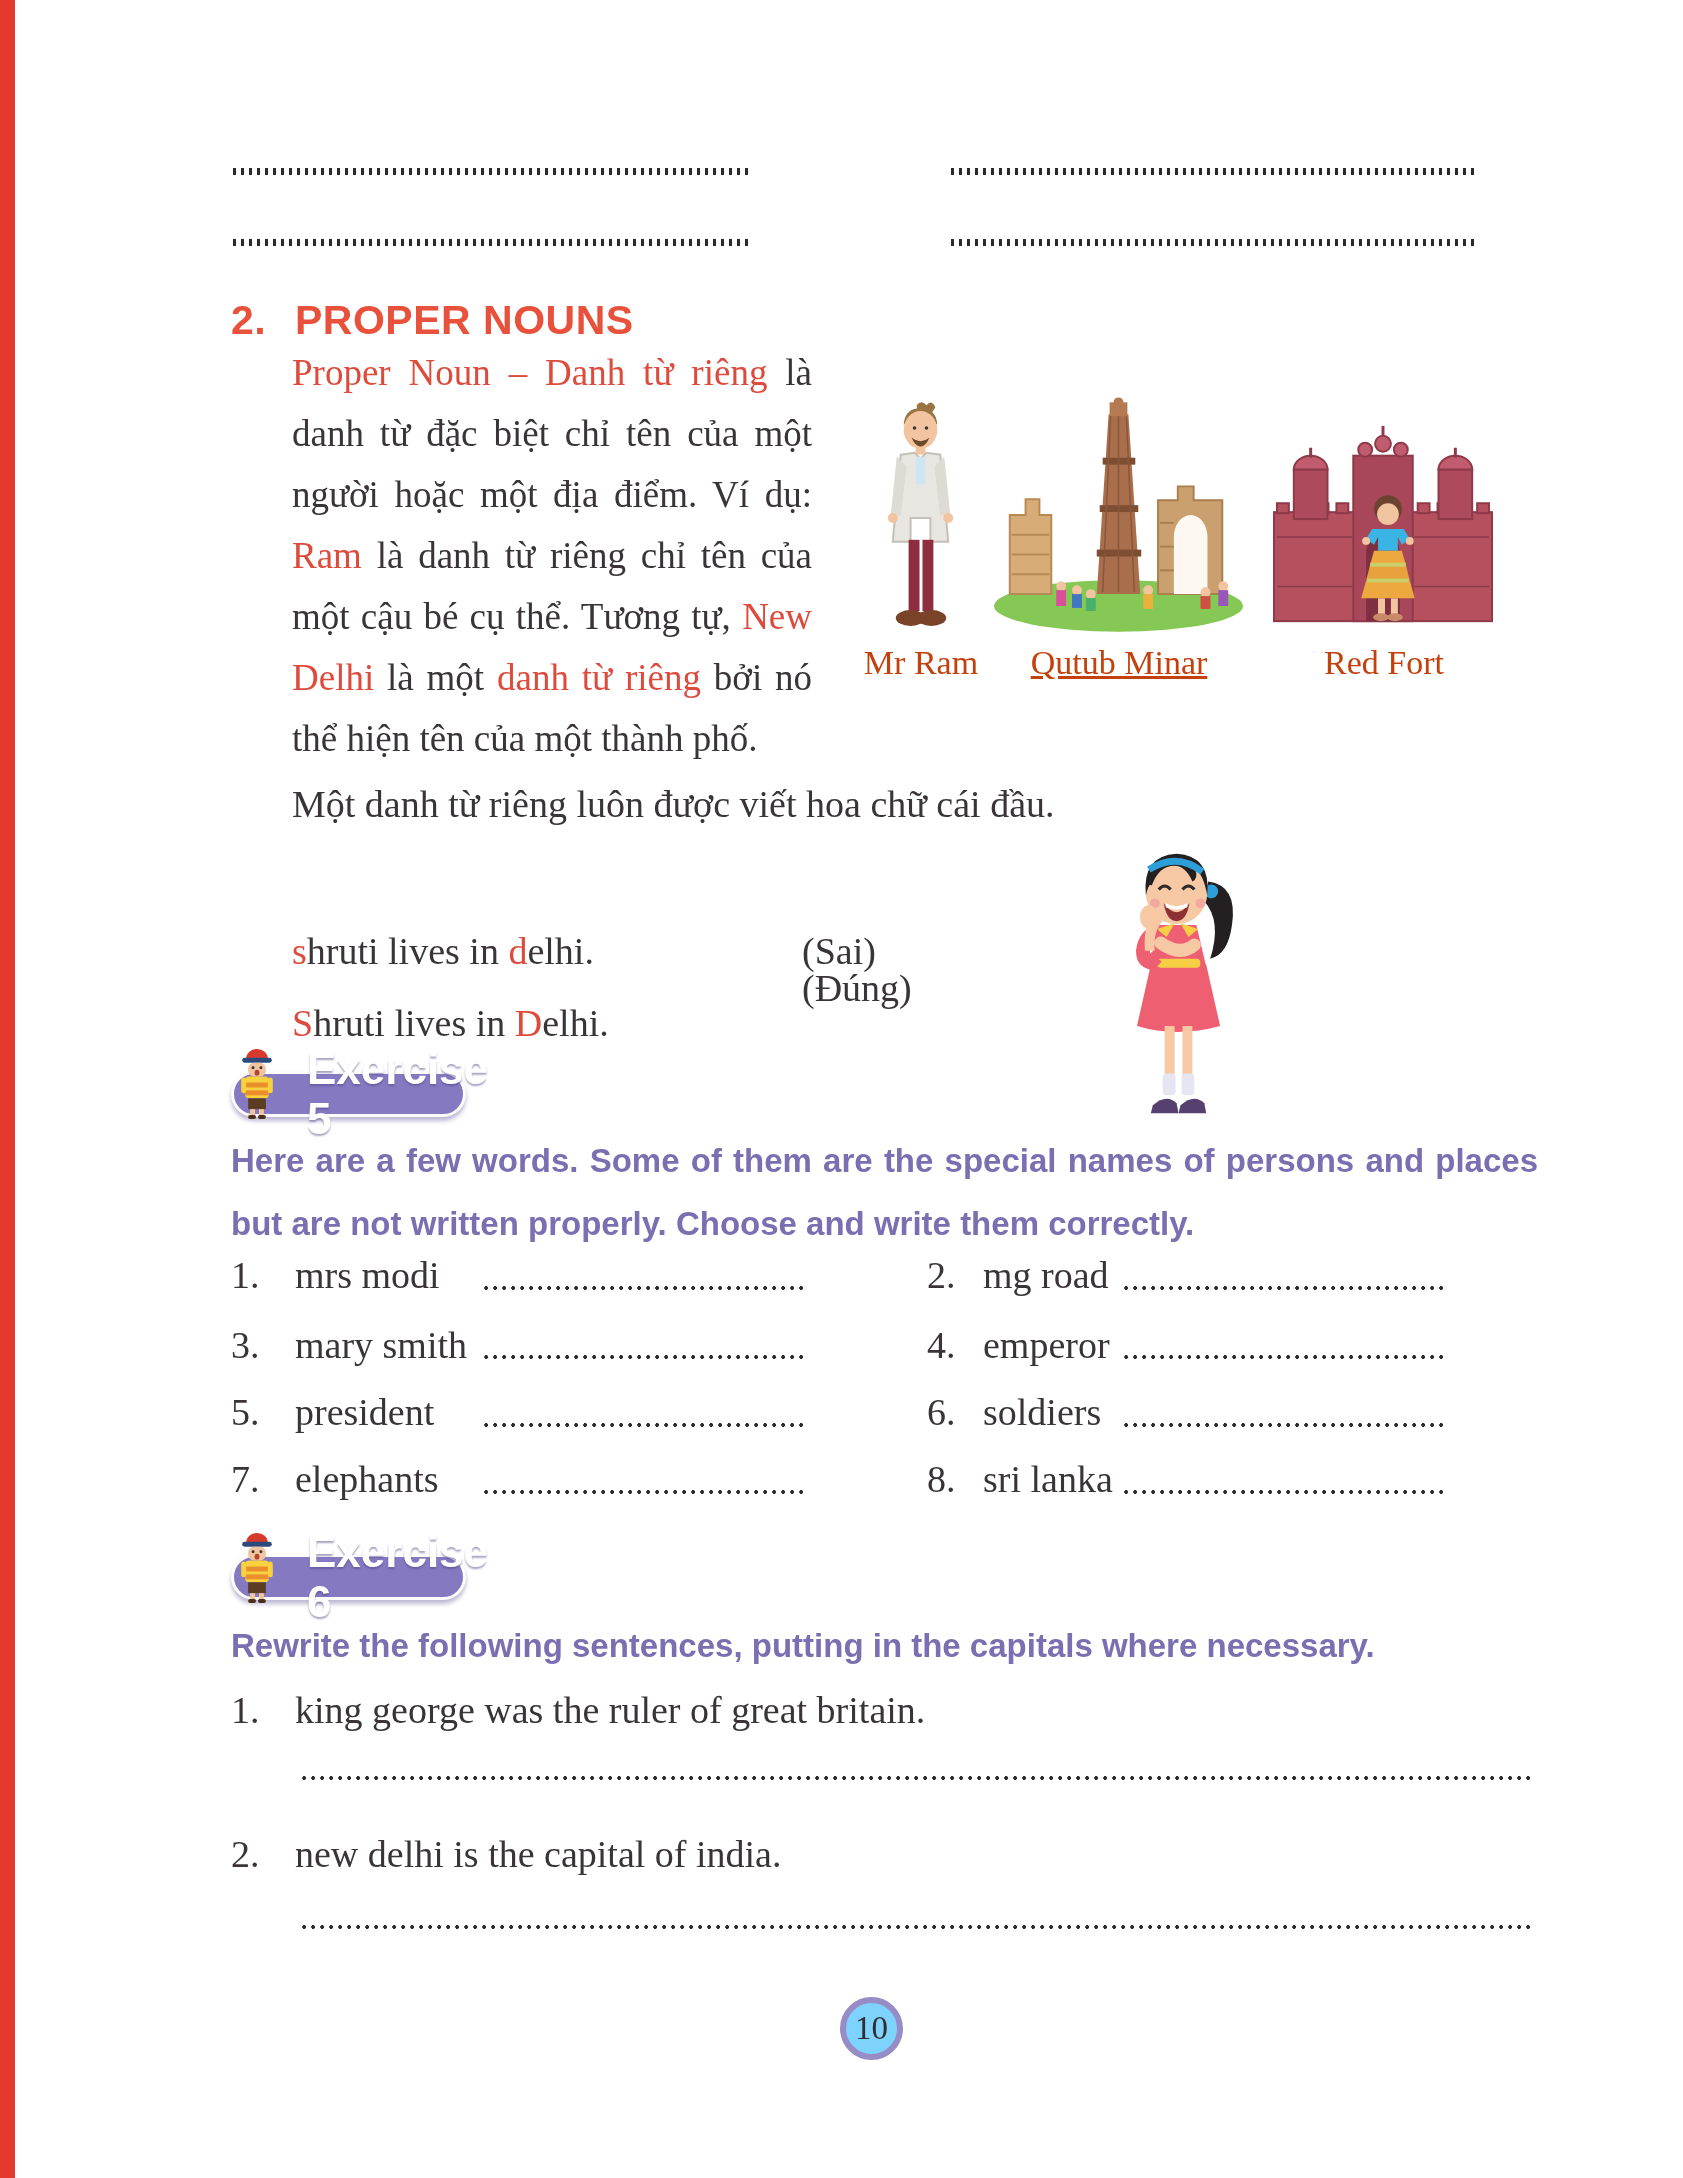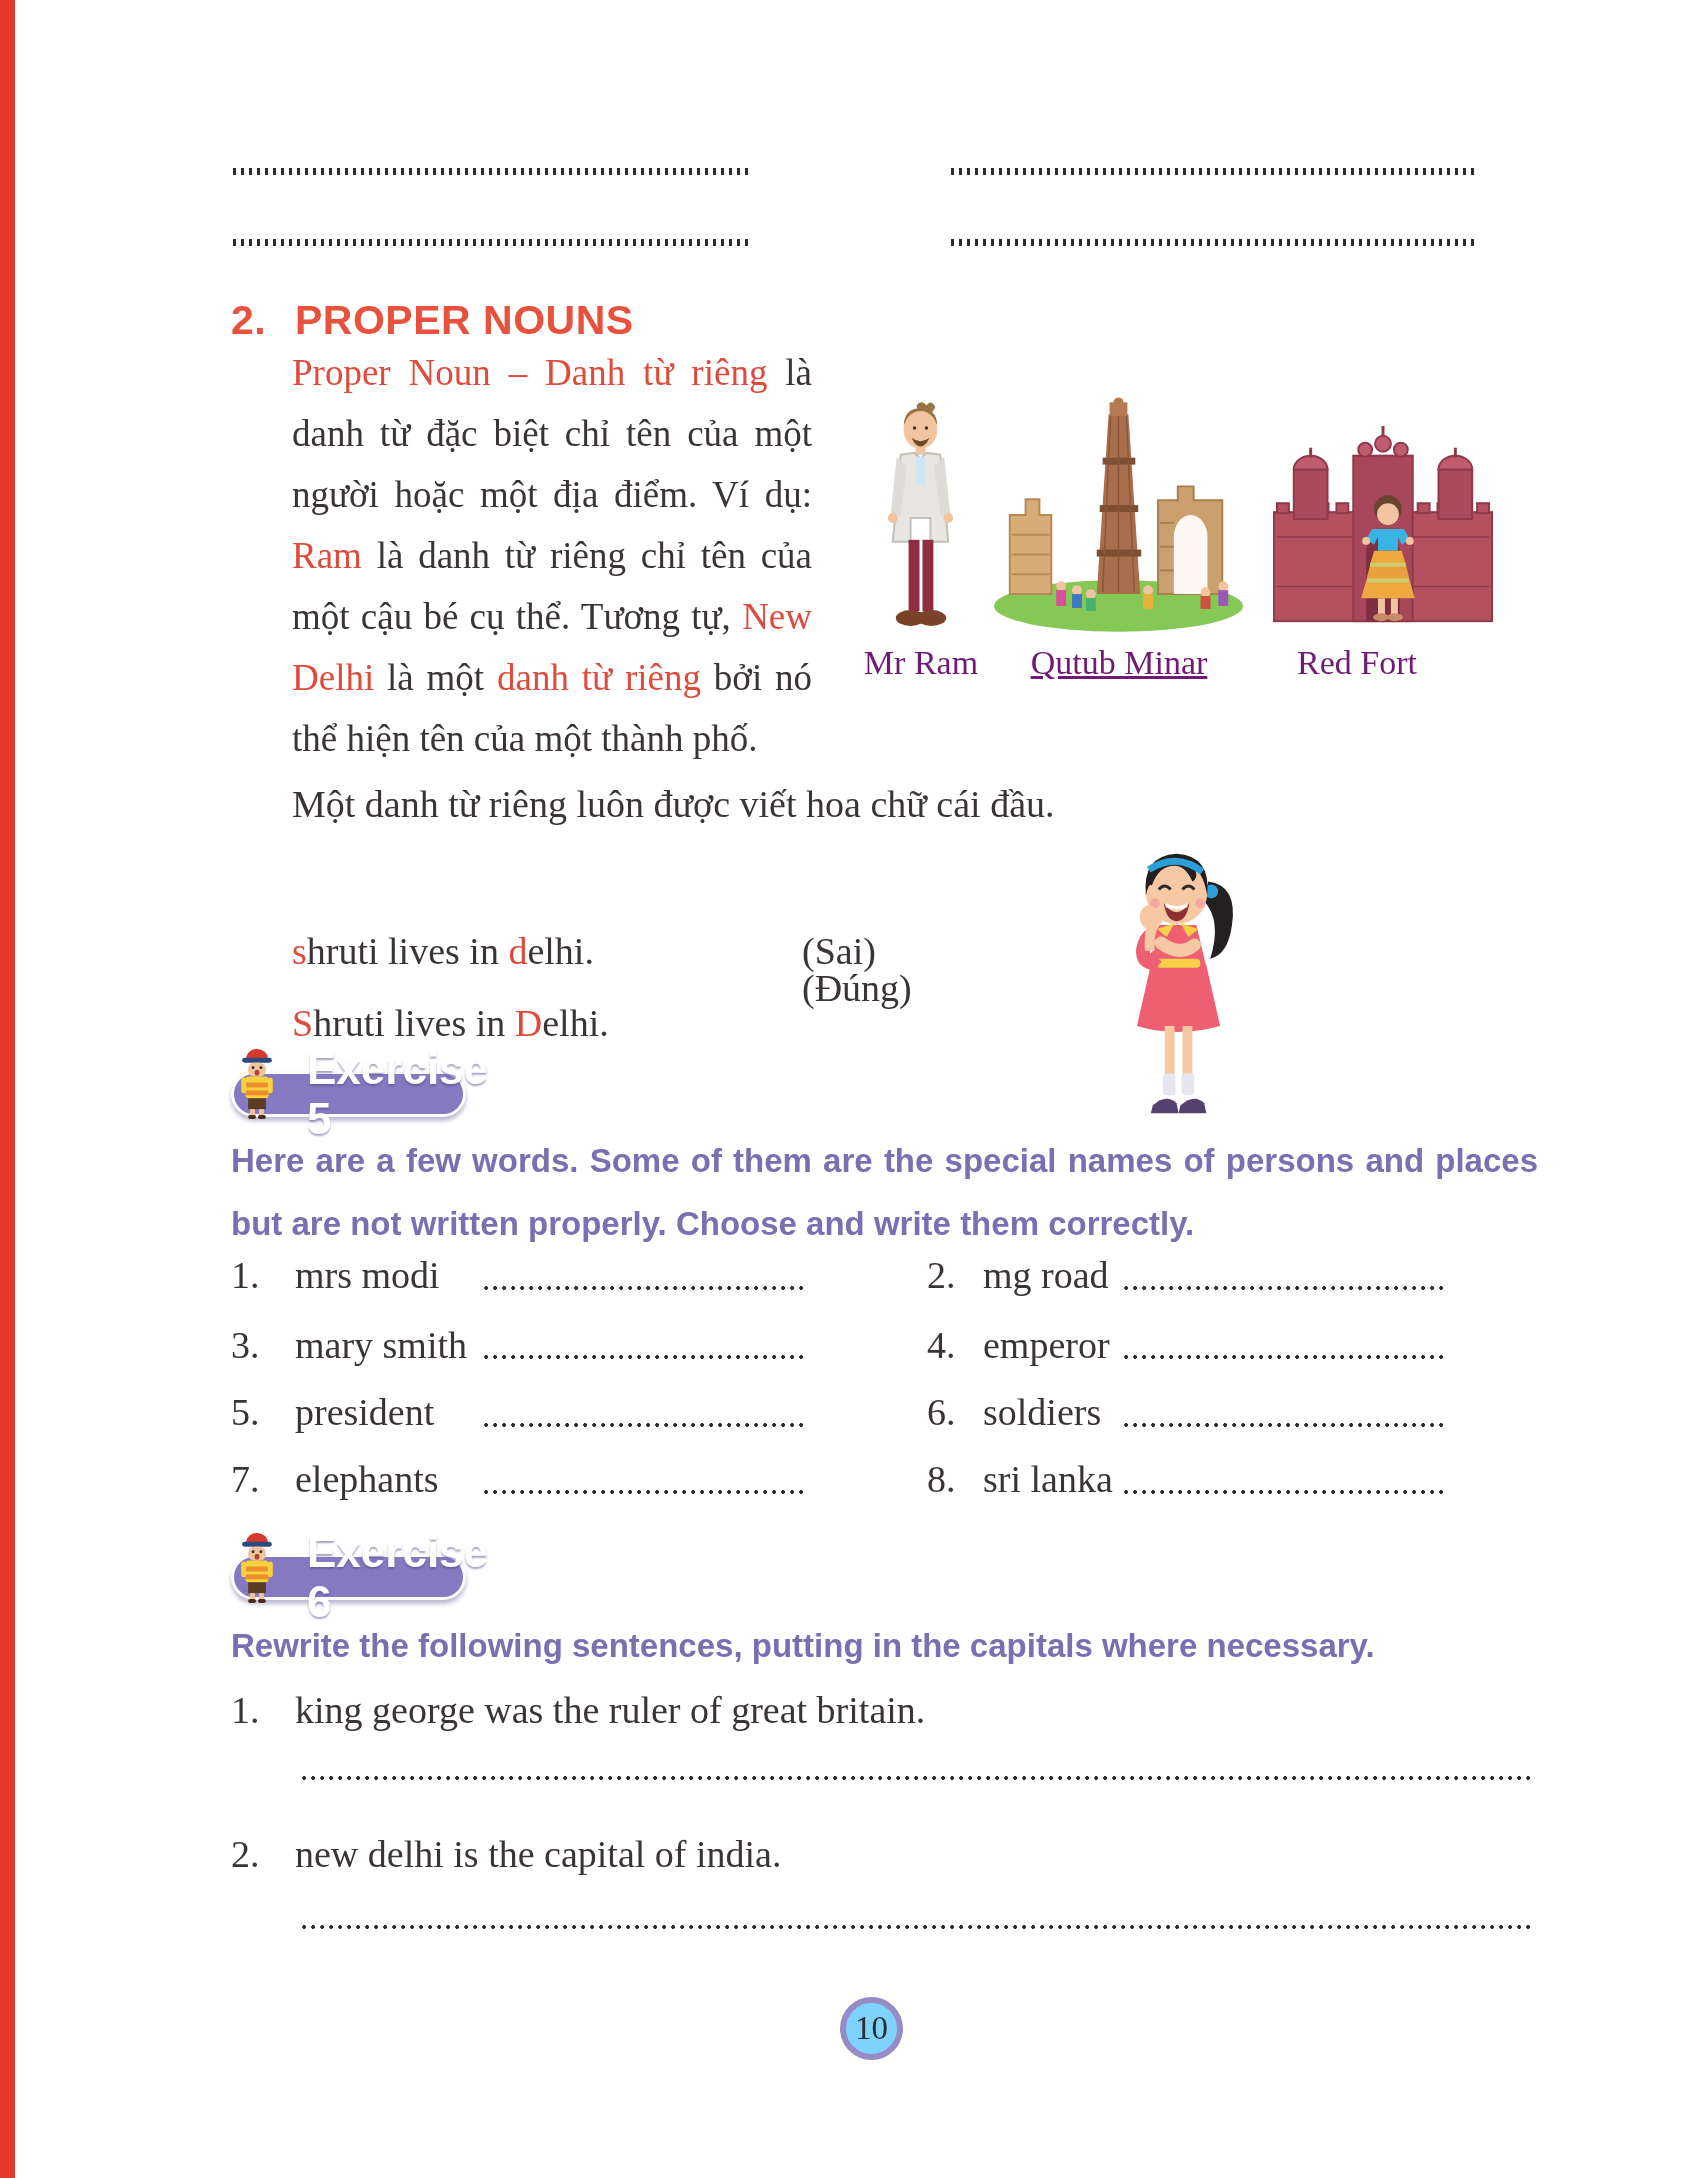--- a/index.html
+++ b/index.html
@@ -23,21 +23,21 @@
     height:6px;
     background-image:radial-gradient(circle at 2.2px 3px,#2c2c2c 1.7px,transparent 2.1px);
     background-size:9px 6px; background-repeat:repeat-x; background-position:left center;
   }
 
   .section-head { font-family:"Liberation Sans",sans-serif; font-weight:bold; font-size:41px; color:#e8513c; letter-spacing:0.5px; }
 
   .body-text { font-size:37px; color:#3a3438; }
   .intro-par { width:520px; line-height:61px; text-align:justify; }
 
-  .caption { font-size:34px; color:#701a75; text-align:center; width:218px; }
+  .caption { font-size:34px; color:#c2410c; text-align:center; width:218px; }
 
   .example-line { font-size:38px; color:#3a3438; }
 
   .badge {
     height:46px; background:#8579c2; border:3px solid #fcfcfc; border-radius:27px;
     box-shadow:0 4px 4px rgba(110,100,160,0.45);
     display:flex; align-items:center;
     font-family:"Liberation Sans",sans-serif; font-weight:bold; font-size:44px; color:#ffffff;
     padding-left:73px; padding-right:26px; box-sizing:border-box;
     text-shadow:0 2px 2px rgba(80,70,130,0.5);
@@ -173,21 +173,21 @@
       <line x1="99" y1="164" x2="141" y2="164" stroke="#c9cf6a" stroke-width="4"></line>
       <rect x="110" y="182" width="7" height="16" fill="#f2c49f"></rect>
       <rect x="123" y="182" width="7" height="16" fill="#f2c49f"></rect>
       <ellipse cx="113" cy="201" rx="8" ry="4" fill="#c98a6a"></ellipse>
       <ellipse cx="127" cy="201" rx="8" ry="4" fill="#c98a6a"></ellipse>
     </g>
   </svg>
 
   <div class="abs caption" style="left:812px;top:644px;">Mr Ram</div>
   <div class="abs caption" style="left:1010px;top:644px;text-decoration:underline;">Qutub Minar</div>
-  <div class="abs caption" style="left:1248px;top:644px;">Red Fort</div>
+  <div class="abs caption" style="left:1275px;top:644px;">Red Fort</div>
 
   <div class="abs example-line" style="left:292px;top:782px;">Một danh từ riêng luôn được viết hoa chữ cái đầu.</div>
 
   <div class="abs example-line" style="left:292px;top:929px;"><span style="color: rgb(221, 75, 60);">s</span><span style="color: rgb(58, 52, 56);">hruti lives in </span><span style="color: rgb(221, 75, 60);">d</span><span style="color: rgb(58, 52, 56);">elhi.</span></div>
   <div class="abs example-line" style="left:802px;top:929px;">(Sai)</div>
   <div class="abs example-line" style="left:292px;top:1001px;"><span style="color: rgb(221, 75, 60);">S</span><span style="color: rgb(58, 52, 56);">hruti lives in </span><span style="color: rgb(221, 75, 60);">D</span><span style="color: rgb(58, 52, 56);">elhi.</span></div>
   <div class="abs example-line" style="left:802px;top:966px;">(Đúng)</div>
 
   <svg class="abs" style="left:1117px;top:840px;" width="131" height="287" viewBox="0 0 132 290">
     <path d="M92,42 q30,4 24,44 q-4,30 -22,34 q12,-38 -6,-58 z" fill="#241f20"></path>

